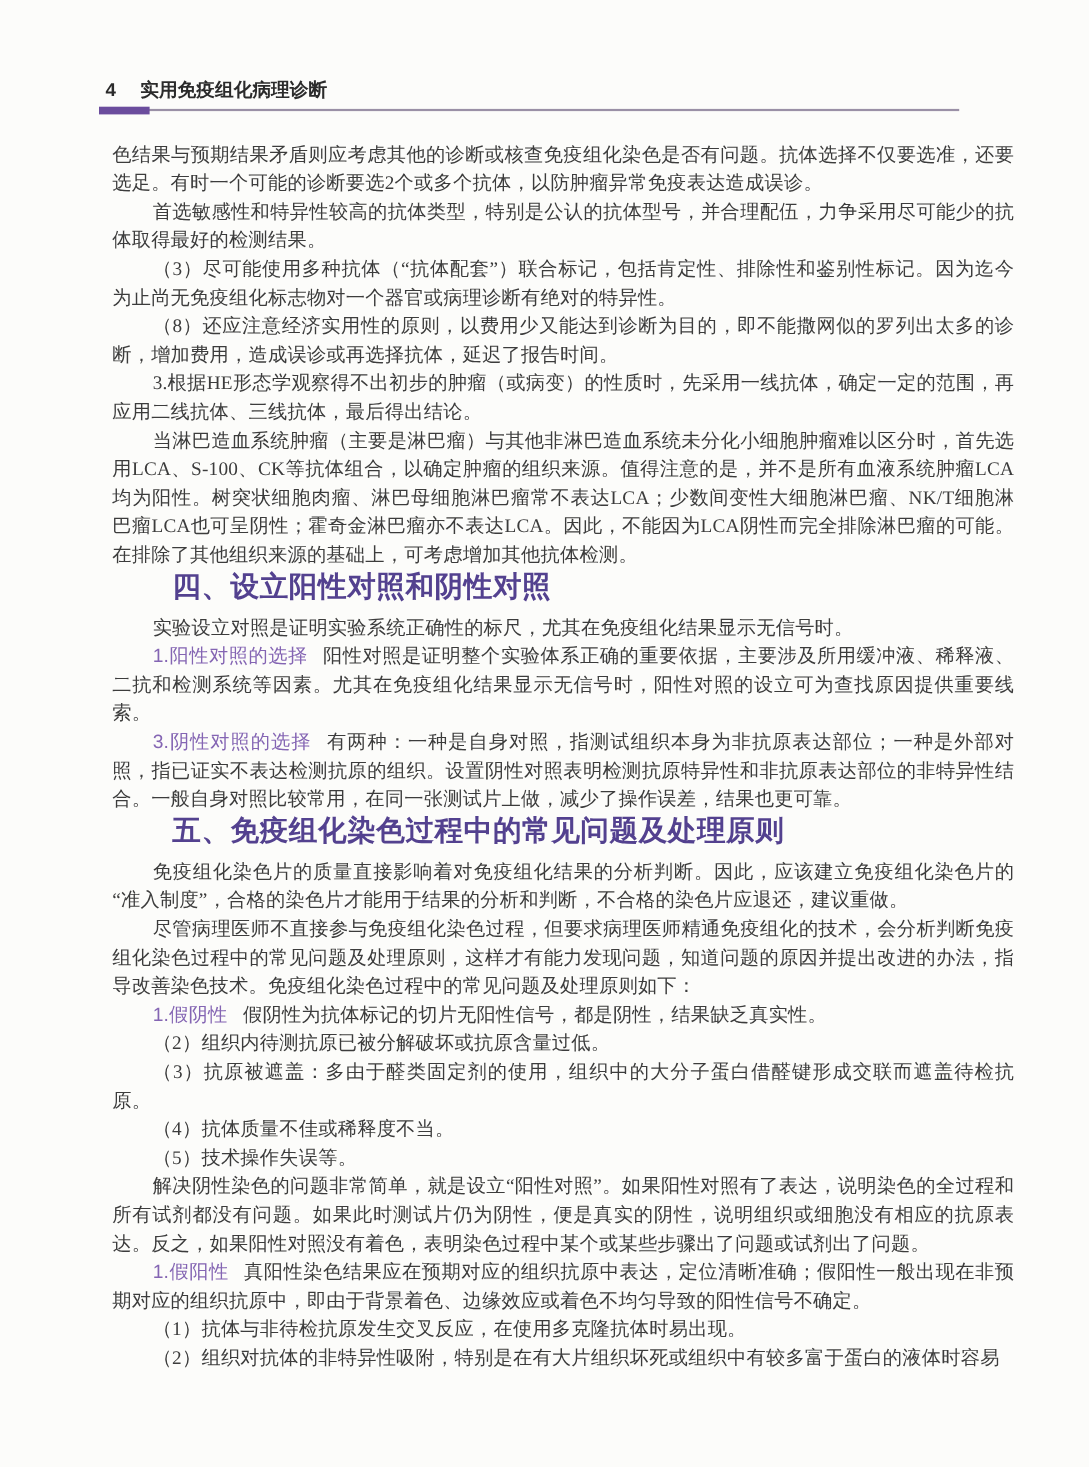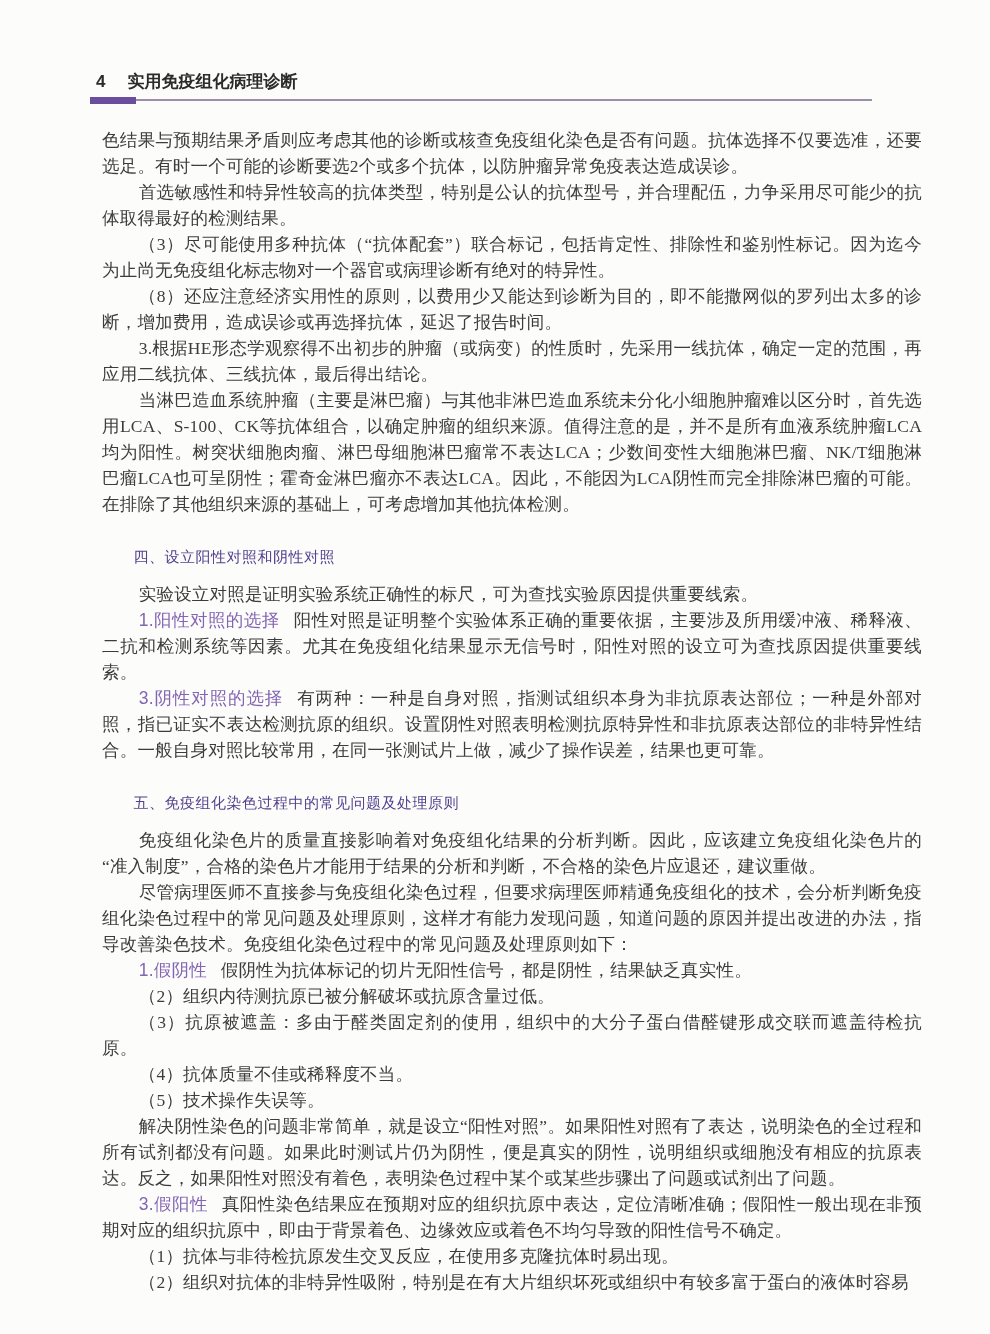--- a/index.html
+++ b/index.html
@@ -38,25 +38,25 @@
     color:var(--text-color,#3c3c3c);
   }
   .para{
     margin:0;
     font-size:17.5px;line-height:26px;
     text-align:justify;
     letter-spacing:0.2px;
   }
   .para.indent{text-indent:2.1em;}
   .section-heading{
-    margin:26px 0 10px;
+    margin:2px 0 10px;
     text-indent:2.1em;
     font-family:"Liberation Sans","DejaVu Sans",sans-serif;
-    font-weight:normal;
-    font-size:15px;line-height:28px;
+    font-weight:bold;
+    font-size:26px;line-height:28px;
     color:var(--heading-purple,#53418f);
     letter-spacing:0.5px;
   }
   .sub-label{
     font-family:"Liberation Sans","DejaVu Sans",sans-serif;
     color:var(--subheading-purple,#8465b3);
     margin-right:0.8em;
   }
 </style>
 </head>
@@ -76,30 +76,30 @@
   </div>
 
   <div class="content">
       <p class="para">色结果与预期结果矛盾则应考虑其他的诊断或核查免疫组化染色是否有问题。抗体选择不仅要选准，还要选足。有时一个可能的诊断要选2个或多个抗体，以防肿瘤异常免疫表达造成误诊。</p>
       <p class="para indent">首选敏感性和特异性较高的抗体类型，特别是公认的抗体型号，并合理配伍，力争采用尽可能少的抗体取得最好的检测结果。</p>
       <p class="para indent">（3）尽可能使用多种抗体（“抗体配套”）联合标记，包括肯定性、排除性和鉴别性标记。因为迄今为止尚无免疫组化标志物对一个器官或病理诊断有绝对的特异性。</p>
       <p class="para indent">（8）还应注意经济实用性的原则，以费用少又能达到诊断为目的，即不能撒网似的罗列出太多的诊断，增加费用，造成误诊或再选择抗体，延迟了报告时间。</p>
       <p class="para indent">3.根据HE形态学观察得不出初步的肿瘤（或病变）的性质时，先采用一线抗体，确定一定的范围，再应用二线抗体、三线抗体，最后得出结论。</p>
       <p class="para indent">当淋巴造血系统肿瘤（主要是淋巴瘤）与其他非淋巴造血系统未分化小细胞肿瘤难以区分时，首先选用LCA、S-100、CK等抗体组合，以确定肿瘤的组织来源。值得注意的是，并不是所有血液系统肿瘤LCA均为阳性。树突状细胞肉瘤、淋巴母细胞淋巴瘤常不表达LCA；少数间变性大细胞淋巴瘤、NK/T细胞淋巴瘤LCA也可呈阴性；霍奇金淋巴瘤亦不表达LCA。因此，不能因为LCA阴性而完全排除淋巴瘤的可能。在排除了其他组织来源的基础上，可考虑增加其他抗体检测。</p>
       <h2 class="section-heading">四、设立阳性对照和阴性对照</h2>
-      <p class="para indent">实验设立对照是证明实验系统正确性的标尺，可为查找实验原因提供重要线索。</p>
+      <p class="para indent">实验设立对照是证明实验系统正确性的标尺，尤其在免疫组化结果显示无信号时。</p>
       <p class="para indent"><span class="sub-label">1.阳性对照的选择</span>阳性对照是证明整个实验体系正确的重要依据，主要涉及所用缓冲液、稀释液、二抗和检测系统等因素。尤其在免疫组化结果显示无信号时，阳性对照的设立可为查找原因提供重要线索。</p>
       <p class="para indent"><span class="sub-label">3.阴性对照的选择</span>有两种：一种是自身对照，指测试组织本身为非抗原表达部位；一种是外部对照，指已证实不表达检测抗原的组织。设置阴性对照表明检测抗原特异性和非抗原表达部位的非特异性结合。一般自身对照比较常用，在同一张测试片上做，减少了操作误差，结果也更可靠。</p>
       <h2 class="section-heading">五、免疫组化染色过程中的常见问题及处理原则</h2>
       <p class="para indent">免疫组化染色片的质量直接影响着对免疫组化结果的分析判断。因此，应该建立免疫组化染色片的“准入制度”，合格的染色片才能用于结果的分析和判断，不合格的染色片应退还，建议重做。</p>
       <p class="para indent">尽管病理医师不直接参与免疫组化染色过程，但要求病理医师精通免疫组化的技术，会分析判断免疫组化染色过程中的常见问题及处理原则，这样才有能力发现问题，知道问题的原因并提出改进的办法，指导改善染色技术。免疫组化染色过程中的常见问题及处理原则如下：</p>
       <p class="para indent"><span class="sub-label">1.假阴性</span>假阴性为抗体标记的切片无阳性信号，都是阴性，结果缺乏真实性。</p>
       <p class="para indent">（2）组织内待测抗原已被分解破坏或抗原含量过低。</p>
       <p class="para indent">（3）抗原被遮盖：多由于醛类固定剂的使用，组织中的大分子蛋白借醛键形成交联而遮盖待检抗原。</p>
       <p class="para indent">（4）抗体质量不佳或稀释度不当。</p>
       <p class="para indent">（5）技术操作失误等。</p>
       <p class="para indent">解决阴性染色的问题非常简单，就是设立“阳性对照”。如果阳性对照有了表达，说明染色的全过程和所有试剂都没有问题。如果此时测试片仍为阴性，便是真实的阴性，说明组织或细胞没有相应的抗原表达。反之，如果阳性对照没有着色，表明染色过程中某个或某些步骤出了问题或试剂出了问题。</p>
-      <p class="para indent"><span class="sub-label">3.假阳性</span>真阳性染色结果应在预期对应的组织抗原中表达，定位清晰准确；假阳性一般出现在非预期对应的组织抗原中，即由于背景着色、边缘效应或着色不均匀导致的阳性信号不确定。</p>
+      <p class="para indent"><span class="sub-label">1.假阳性</span>真阳性染色结果应在预期对应的组织抗原中表达，定位清晰准确；假阳性一般出现在非预期对应的组织抗原中，即由于背景着色、边缘效应或着色不均匀导致的阳性信号不确定。</p>
       <p class="para indent">（1）抗体与非待检抗原发生交叉反应，在使用多克隆抗体时易出现。</p>
       <p class="para indent">（2）组织对抗体的非特异性吸附，特别是在有大片组织坏死或组织中有较多富于蛋白的液体时容易</p>
     </div>
 
 </div>
 
 </body></html>

